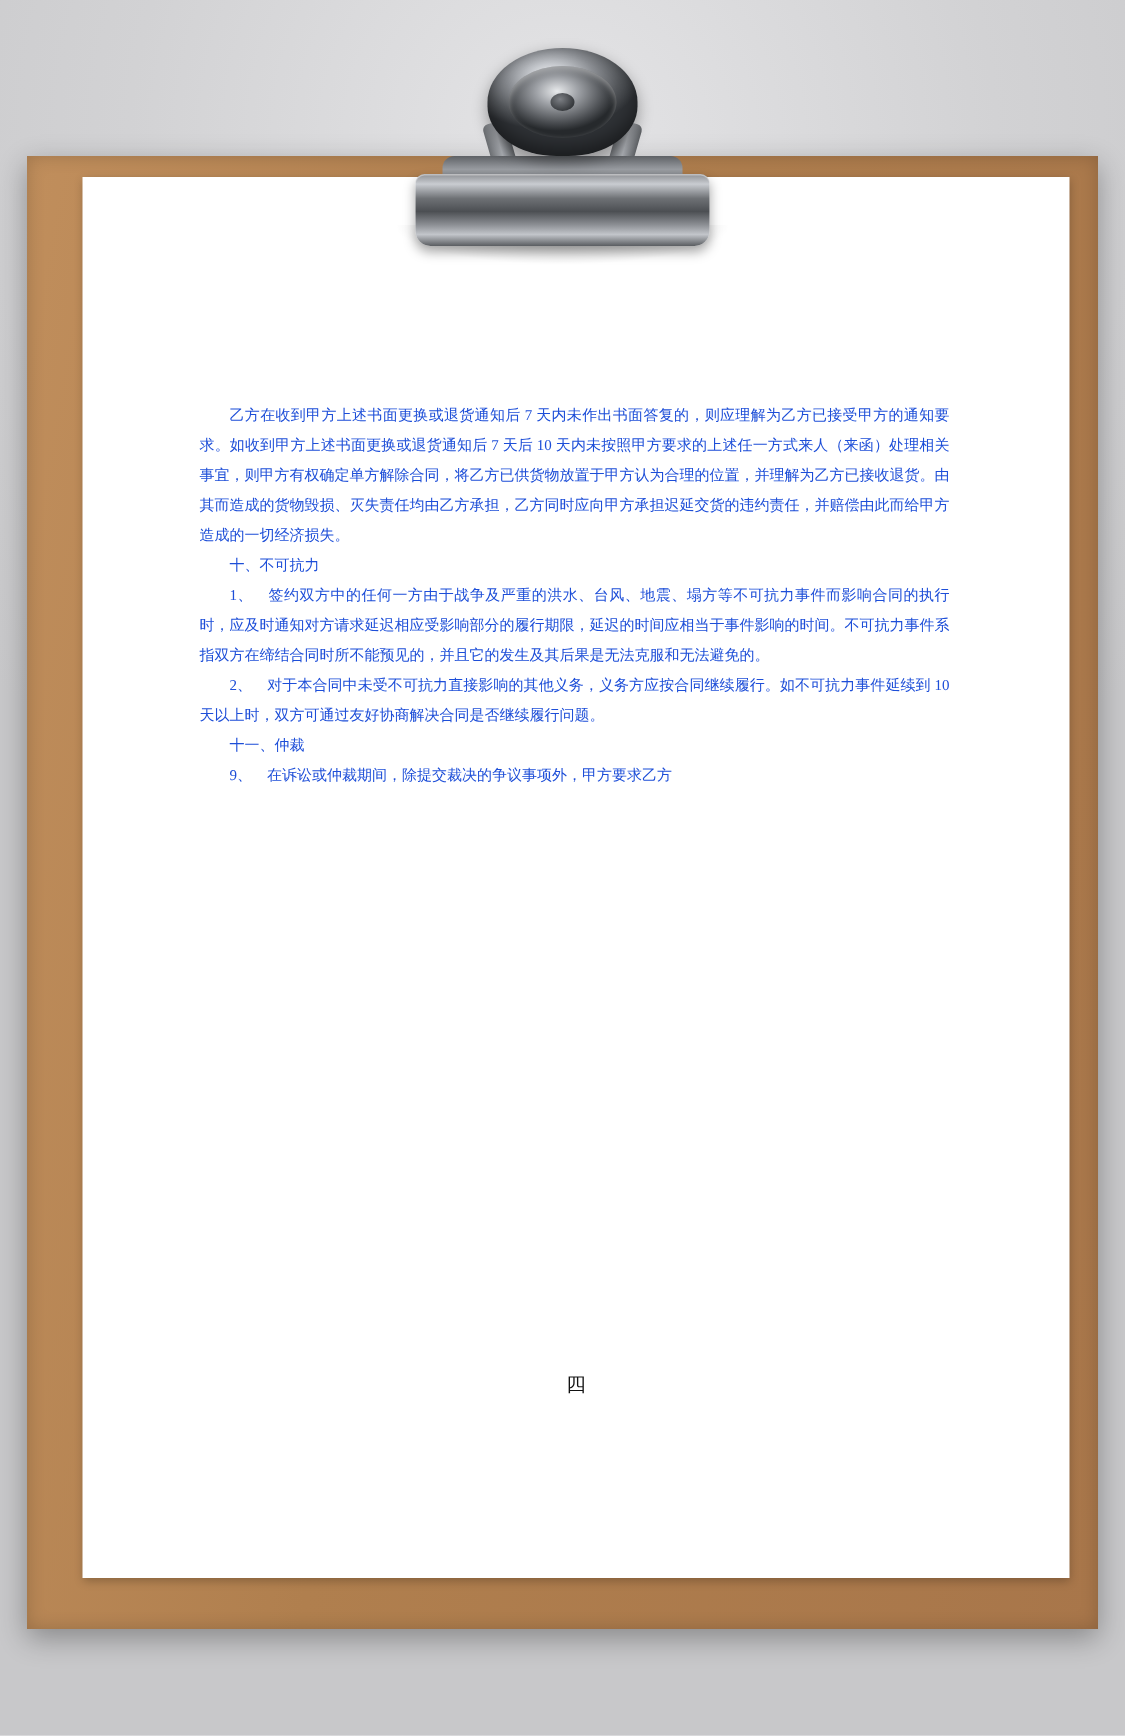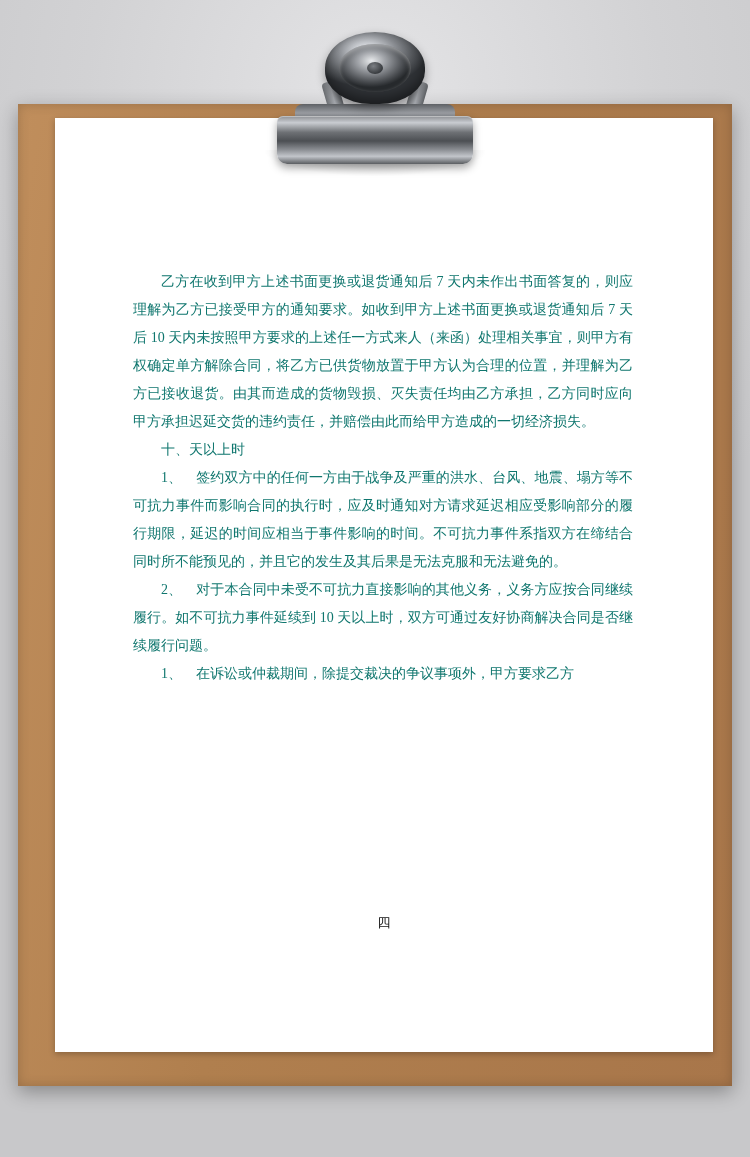--- a/index.html
+++ b/index.html
@@ -50,23 +50,23 @@
     height: 934px;
     background: #ffffff;
     box-shadow: 0 2px 6px rgba(0,0,0,0.25);
   }
 
   .page-body {
     position: absolute;
     left: 78px;
     top: 150px;
     width: 500px;
-    font-size: 14px;
+    font-size: 10px;
     line-height: 2.0;
-    color: #0f766e;
+    color: #1d4ed8;
     text-align: justify;
     text-justify: inter-ideograph;
   }
   .page-body p {
     margin: 0;
     text-indent: 2em;
   }
   .page-number {
     position: absolute;
     left: 0;
@@ -168,24 +168,25 @@
 <body>
 
 <div class="backdrop"></div>
 
 <div class="clipboard">
   <div class="clipboard-inner-shadow"></div>
 
   <div class="paper">
     <div class="page-body">
       <p>乙方在收到甲方上述书面更换或退货通知后 7 天内未作出书面答复的，则应理解为乙方已接受甲方的通知要求。如收到甲方上述书面更换或退货通知后 7 天后 10 天内未按照甲方要求的上述任一方式来人（来函）处理相关事宜，则甲方有权确定单方解除合同，将乙方已供货物放置于甲方认为合理的位置，并理解为乙方已接收退货。由其而造成的货物毁损、灭失责任均由乙方承担，乙方同时应向甲方承担迟延交货的违约责任，并赔偿由此而给甲方造成的一切经济损失。</p>
-      <p>十、天以上时</p>
+      <p>十、不可抗力</p>
       <p>1、　签约双方中的任何一方由于战争及严重的洪水、台风、地震、塌方等不可抗力事件而影响合同的执行时，应及时通知对方请求延迟相应受影响部分的履行期限，延迟的时间应相当于事件影响的时间。不可抗力事件系指双方在缔结合同时所不能预见的，并且它的发生及其后果是无法克服和无法避免的。</p>
       <p>2、　对于本合同中未受不可抗力直接影响的其他义务，义务方应按合同继续履行。如不可抗力事件延续到 10 天以上时，双方可通过友好协商解决合同是否继续履行问题。</p>
-      <p>1、　在诉讼或仲裁期间，除提交裁决的争议事项外，甲方要求乙方</p>
+      <p>十一、仲裁</p>
+      <p>9、　在诉讼或仲裁期间，除提交裁决的争议事项外，甲方要求乙方</p>
     </div>
     <div class="page-number">四</div>
   </div>
 </div>
 
 <div class="clip-shadow"></div>
 
 <div class="clip">
   <div class="clip-arm-l"></div>
   <div class="clip-arm-r"></div>

